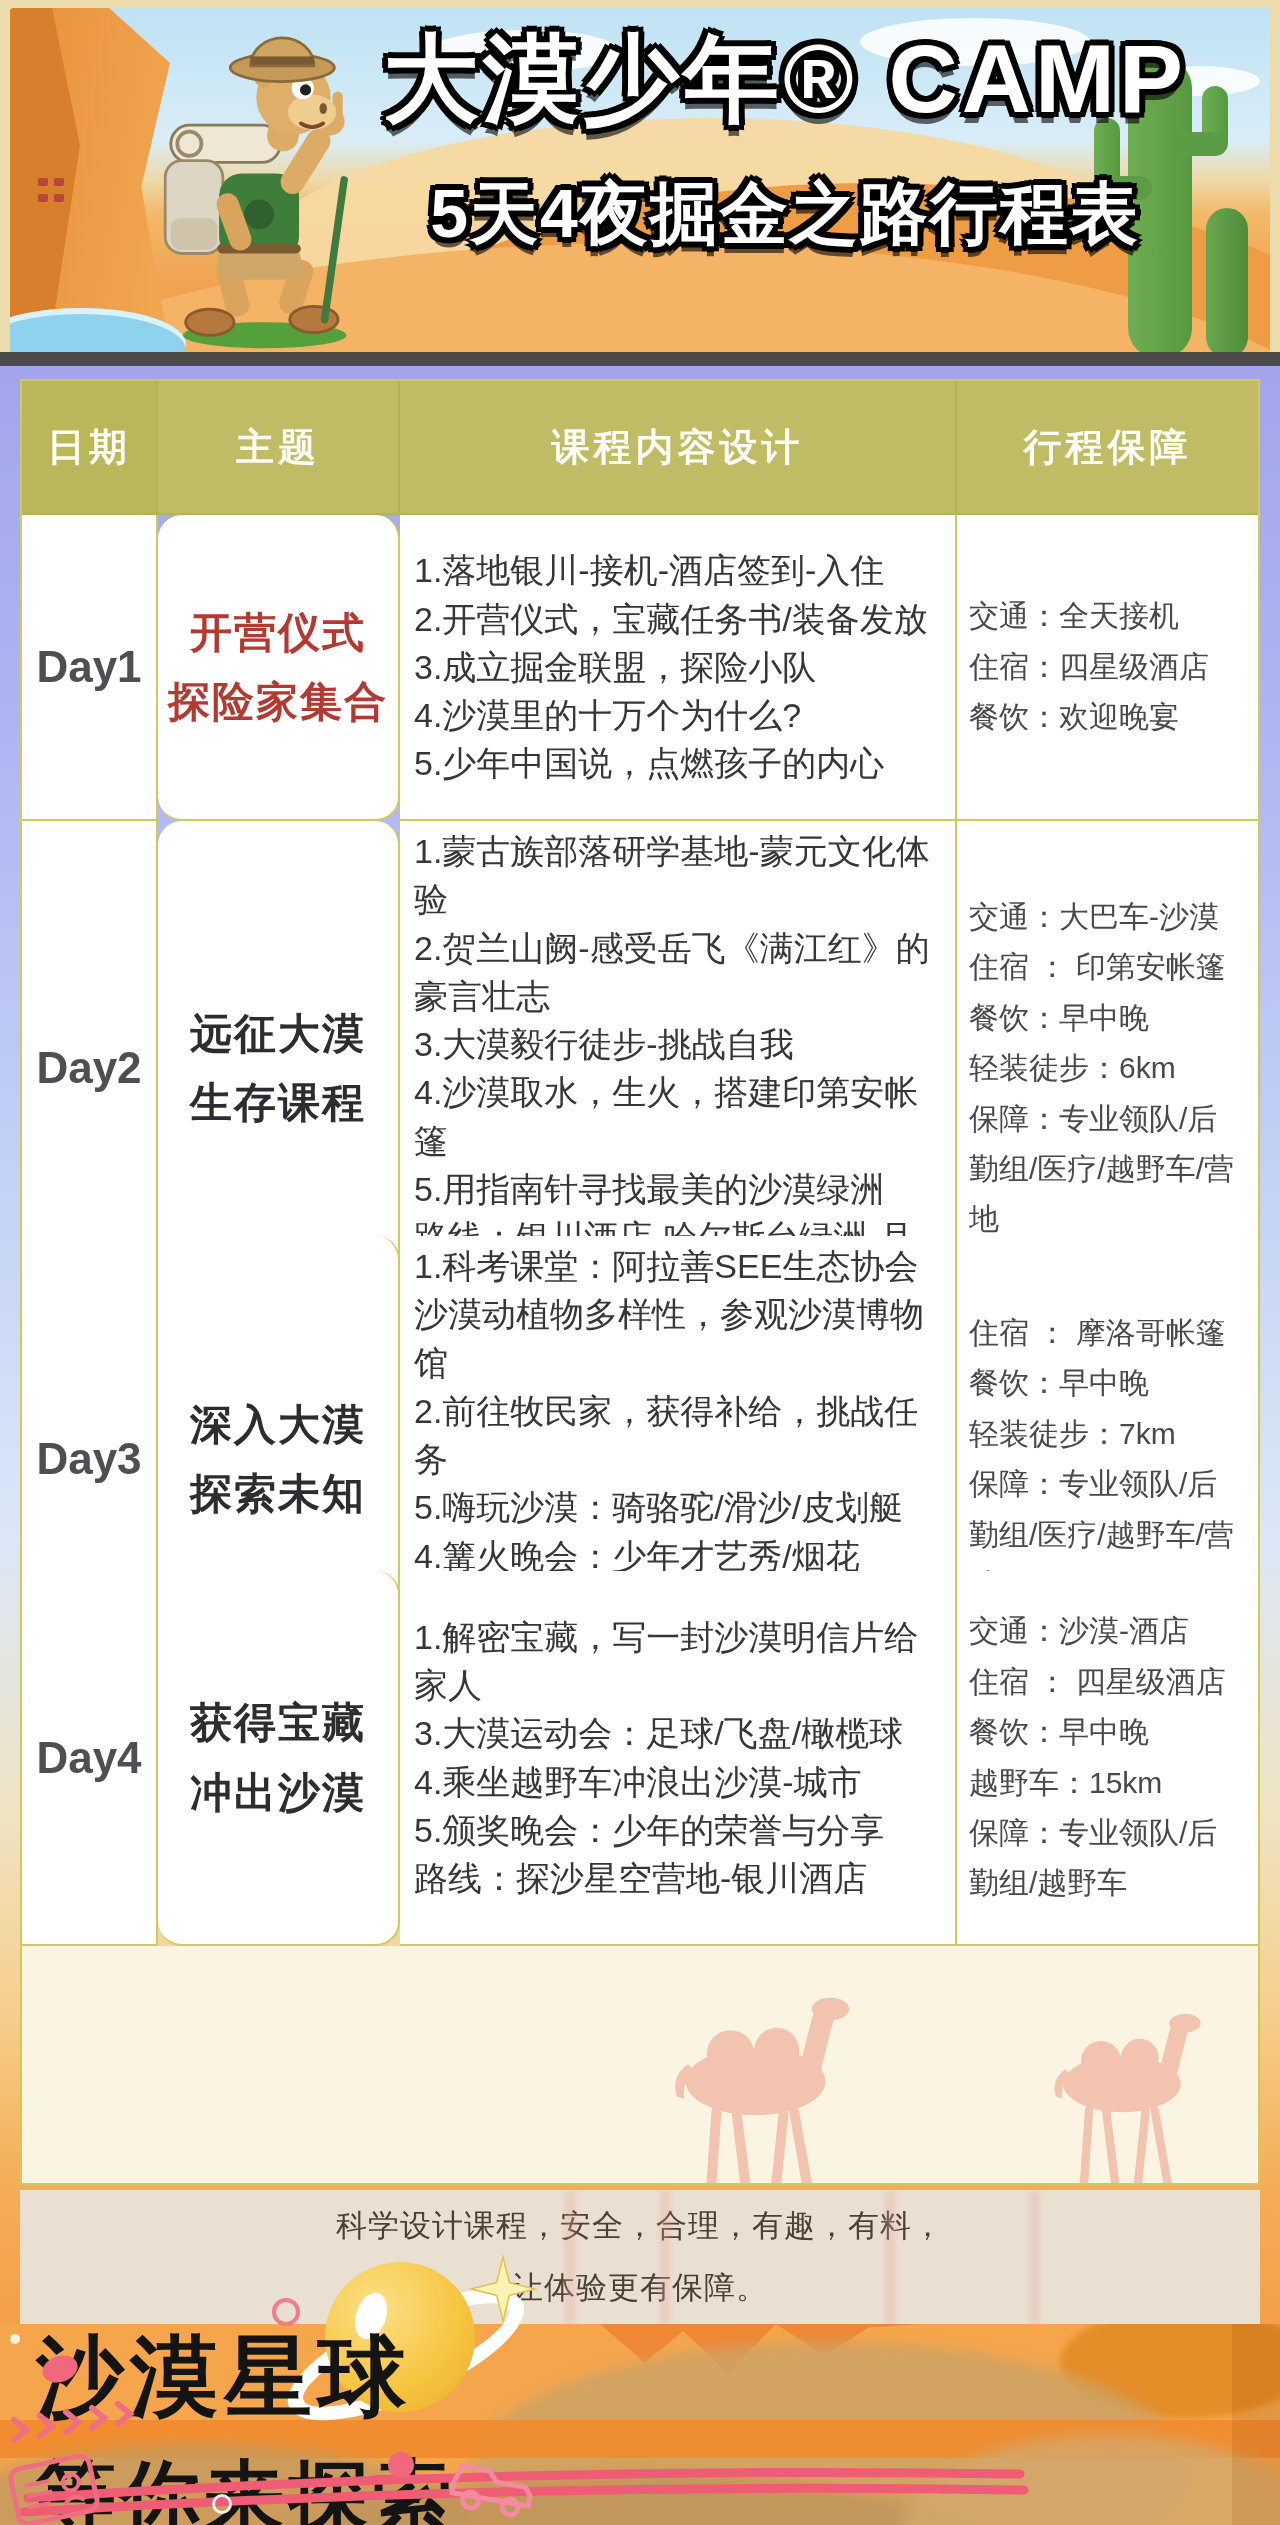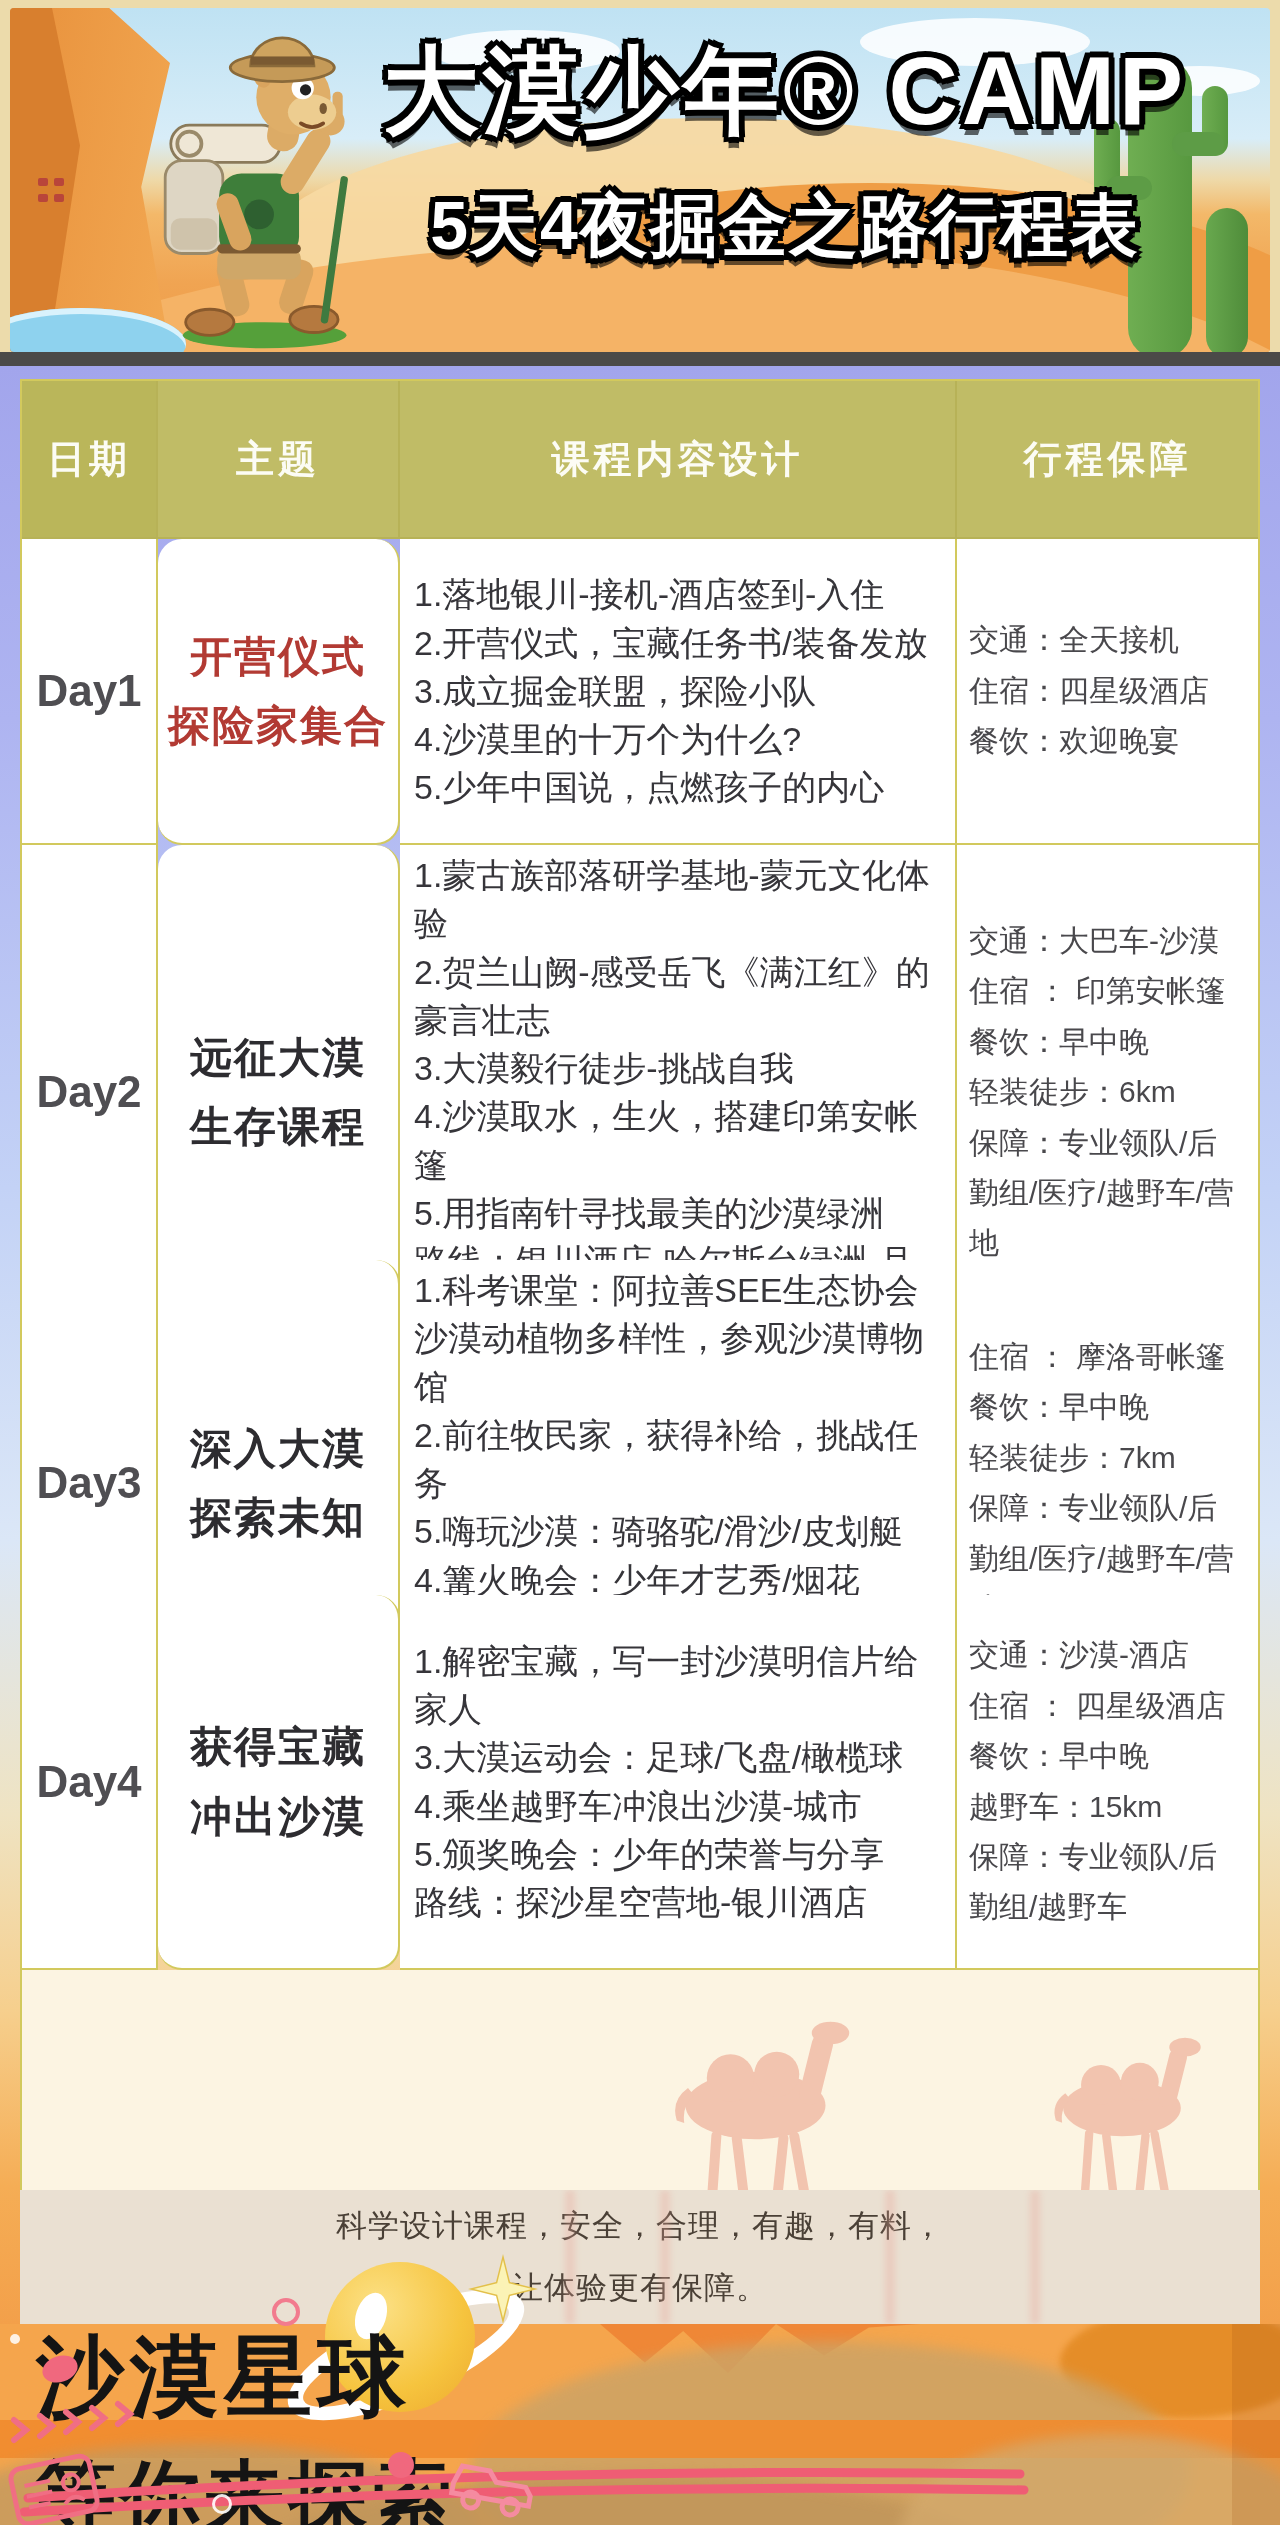--- a/index.html
+++ b/index.html
@@ -17,41 +17,41 @@
   .cliff{position:absolute;left:0;top:0;width:160px;height:344px;background:linear-gradient(100deg,#e8913c,#f2a852);
     clip-path:polygon(0 0,62% 0,100% 16%,82% 52%,100% 100%,0 100%);}
   .cliff-shadow{position:absolute;left:0;top:0;width:70px;height:344px;background:#d87f2e;clip-path:polygon(0 0,60% 0,100% 40%,55% 100%,0 100%);}
   .cliff-dot{position:absolute;width:10px;height:8px;background:#b9453a;border-radius:2px;}
   .pond{position:absolute;left:-34px;top:300px;width:210px;height:72px;border-radius:50%;background:#8ed2ee;box-shadow:inset 0 6px 0 #d9f2fc;}
   .cactus{position:absolute;background:linear-gradient(90deg,#6fae52,#57983f);border-radius:30px;}
   .cactus-main{left:1118px;top:50px;width:64px;height:300px;}
   .cactus-arm{width:26px;height:84px;}
   .cactus-joint{position:absolute;background:#5d9c46;border-radius:12px;}
   .cactus-small{left:1196px;top:200px;width:42px;height:150px;background:linear-gradient(90deg,#68a84e,#4f8c3a);}
-  .title-wrap{position:absolute;left:300px;top:30px;width:950px;text-align:center;}
+  .title-wrap{position:absolute;left:300px;top:18px;width:950px;text-align:center;}
   .big-title{font-size:96px;font-weight:900;color:#fff;letter-spacing:4px;line-height:1.1;
     text-shadow:-5px -5px 0 #000,5px -5px 0 #000,-5px 5px 0 #000,5px 5px 0 #000,-6px 0 0 #000,6px 0 0 #000,0 -6px 0 #000,0 6px 0 #000,0 11px 0 rgba(0,0,0,.6);}
   .sub-title{margin-top:46px;font-size:68px;font-weight:700;color:#fff;letter-spacing:2px;line-height:1.05;
     text-shadow:-5px -5px 0 #000,5px -5px 0 #000,-5px 5px 0 #000,5px 5px 0 #000,-6px 0 0 #000,6px 0 0 #000,0 -6px 0 #000,0 6px 0 #000,0 10px 0 rgba(0,0,0,.6);}
 
   
   .dark-band{position:absolute;left:0;top:352px;width:1280px;height:14px;background:#4b4a48;}
   .main-bg{position:absolute;left:0;top:366px;width:1280px;height:1958px;
     background:linear-gradient(180deg,#a2a5ec 0%,#aeb4f1 18%,#c3d2f6 42%,#dbe7f7 60%,#efe3c2 74%,#f6cf8d 84%,#f5ad55 93%,#f3a04a 100%);}
   .main-streak{position:absolute;left:0;top:700px;width:1280px;height:240px;opacity:.35;
     background:linear-gradient(115deg,rgba(255,255,255,0) 30%,rgba(255,255,255,.8) 50%,rgba(255,255,255,0) 66%);}
 
   
   .itable{position:absolute;left:20px;top:379px;width:1240px;border:2px solid #d2c95d;box-sizing:border-box;}
   .trow{display:grid;grid-template-columns:136px 242px 557px 301px;position:relative;}
   .trow .cell{border-right:2px solid #d2c95d;border-bottom:2px solid #d2c95d;box-sizing:border-box;
     display:flex;flex-direction:column;justify-content:center;}
   .trow .cell:last-child{border-right:none;}
   .trow:last-of-type .cell{border-bottom:none;}
-  .thead{height:158px;}
+  .thead{height:134px;}
   .thead .cell{background:#c0bc66;align-items:center;border-color:#b7b257;}
   .thead .cell.c1{background:#bab65a;}
   .th-label{font-size:38px;font-weight:700;color:#fcfcf4;letter-spacing:4px;}
   .r1{height:306px;} .r2{height:415px;} .r3{height:335px;} .r4{height:375px;} .r5{height:237px;}
   .body-cell{background:#ffffff;}
   .r5 .body-cell{background:transparent;}
   .day5-band{position:absolute;left:0;top:0;width:100%;height:100%;background:#fcf4e2;overflow:hidden;}
   .day-cell{align-items:center;font-size:44px;font-weight:600;color:#4f4e52;}
   .theme-cell{align-items:center;text-align:center;font-size:42px;font-weight:900;white-space:pre-line;line-height:1.65;letter-spacing:2px;border-radius:24px;}
   .theme-red{color:#b23a33;} .theme-dark{color:#2d2c30;} .theme-orange{color:#f59b20;}

